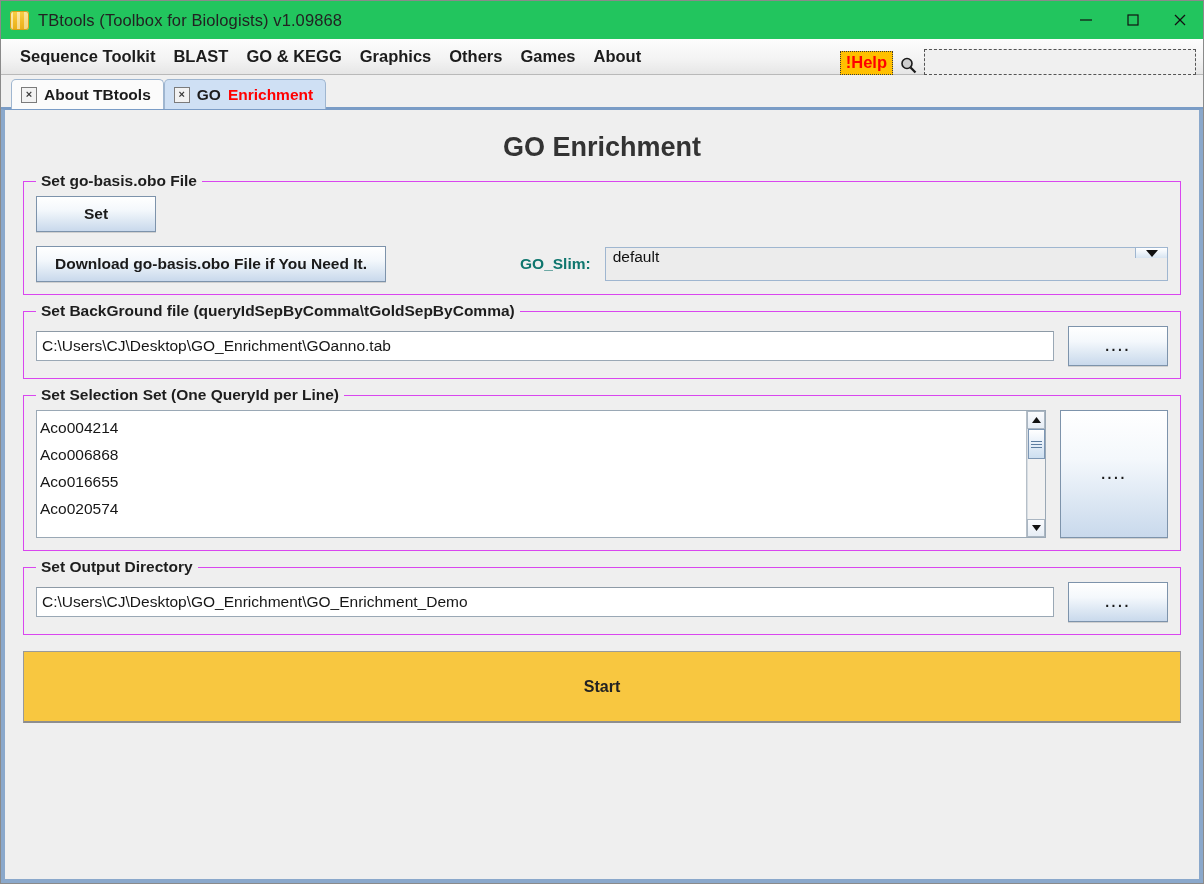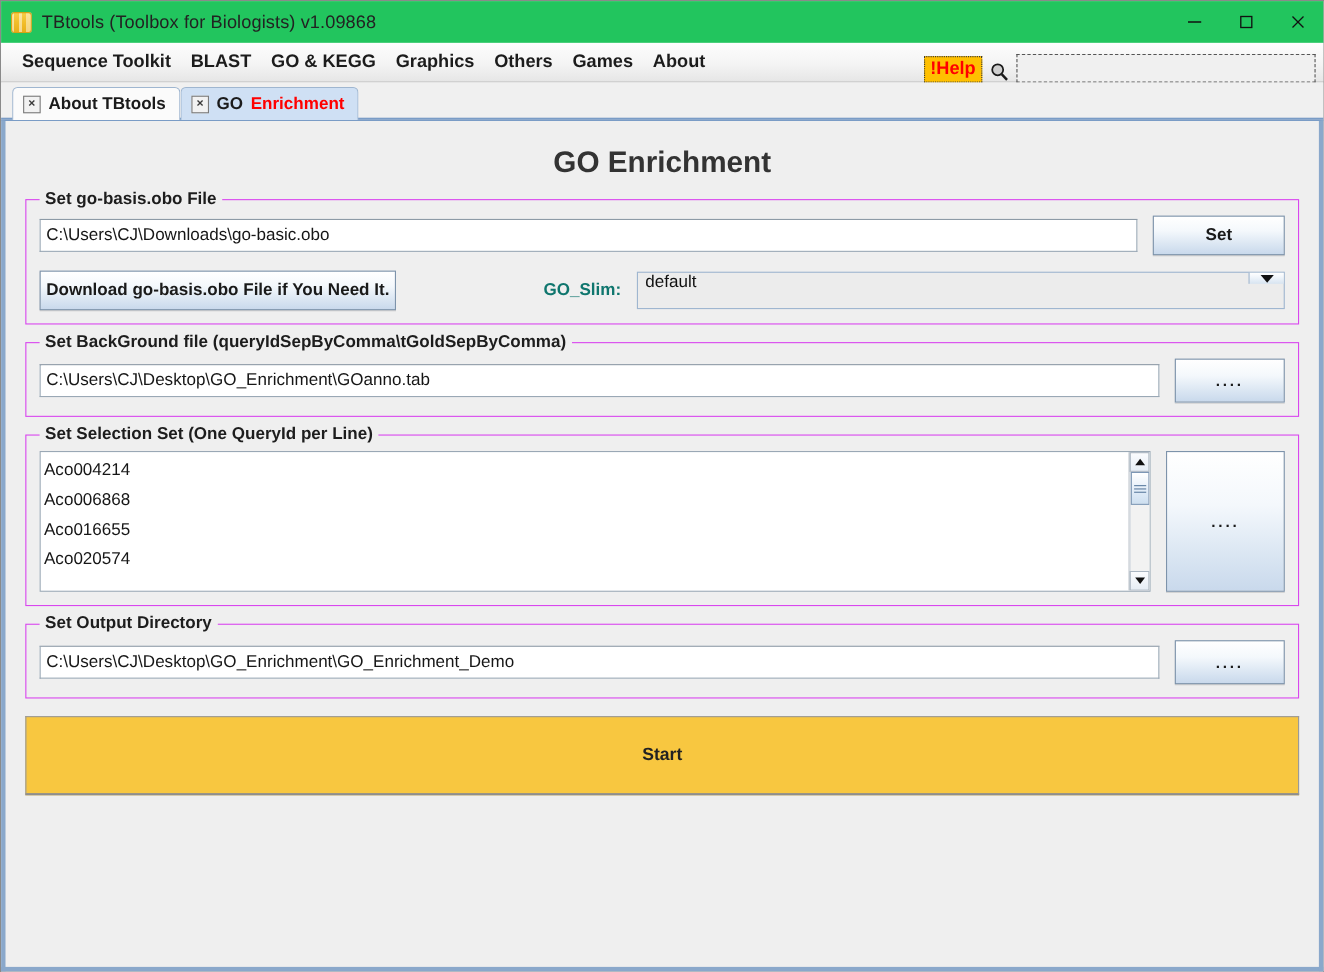--- a/index.html
+++ b/index.html
@@ -172,21 +172,21 @@
   
   .btn {
     background: linear-gradient(180deg,#ffffff 0%,#f4f8fc 38%,#dce7f3 72%,#c9d9ec 100%);
     border: 1px solid #7d93ab;
     color: #1a1a1a; font-weight: bold; font-size: 15.5px;
     display: flex; align-items: center; justify-content: center;
     box-shadow: 0 1px 0 rgba(0,0,0,.13);
     white-space: nowrap;
   }
   .btn-set { width: 120px; height: 36px; }
-  .btn-download { height: 36px; padding: 0 5px; }
+  .btn-download { height: 36px; padding: 0 18px; }
   .btn-dots { width: 100px; height: 40px; letter-spacing: 2.5px; font-size: 14px; }
   .btn-dots-tall { width: 108px; height: 128px; letter-spacing: 2.5px; font-size: 14px; }
 
   
   .combo-label {
     font-size: 15.5px; font-weight: bold; color: #0f766e;
     margin-left: 120px;
   }
   .combo {
     flex: 1; height: 34px;
@@ -313,21 +313,20 @@
     </div>
   </div>
 
   <div id="content">
 
     <div id="page-title">GO Enrichment</div>
 
     <div class="group">
       <div class="legend">Set go-basis.obo File</div>
       <div class="row">
-        <div class="textfield" title="">C:\Users\CJ\Downloads\go-basic.obo</div>
         <div class="btn btn-set">Set</div>
       </div>
       <div class="row" style="margin-top:14px;">
         <div class="btn btn-download">Download go-basis.obo File if You Need It.</div>
         <div class="combo-label">GO_Slim:</div>
         <div class="combo">
           <div class="combo-value">default</div>
           <div class="combo-arrow">
             <svg width="14" height="10" viewBox="0 0 14 10">
                 <polygon points="1,2 13,2 7,9" fill="#111"></polygon>

